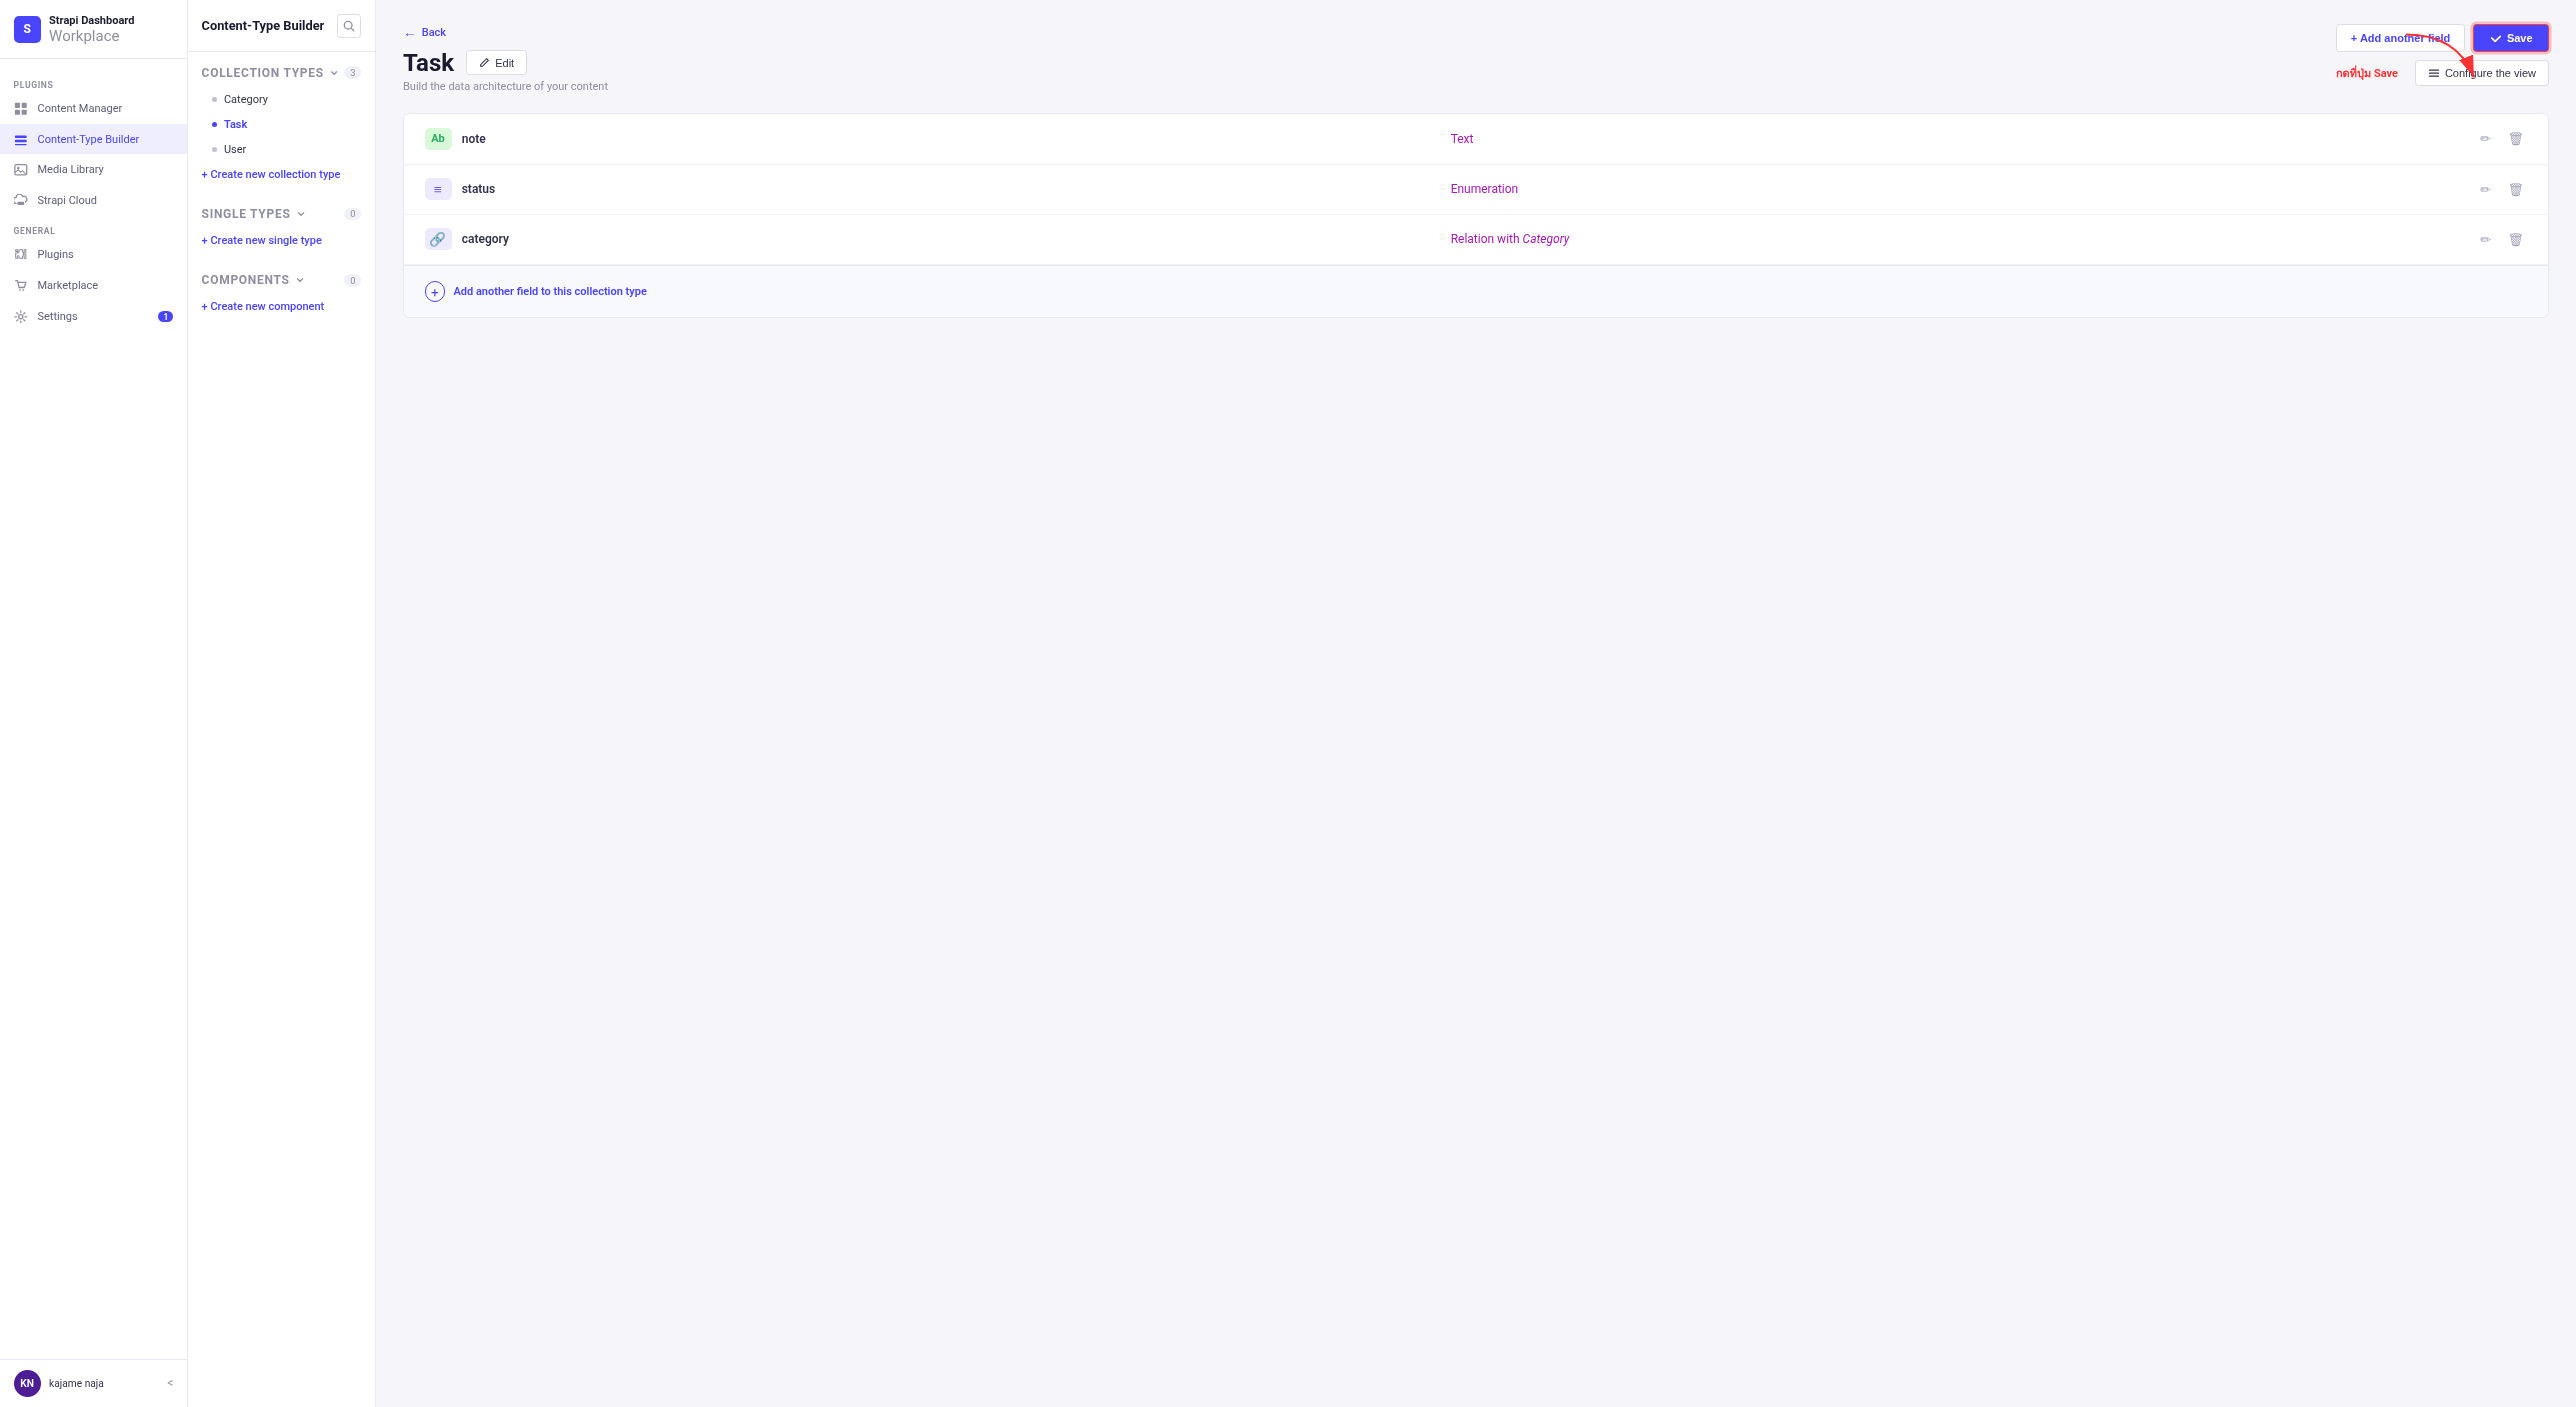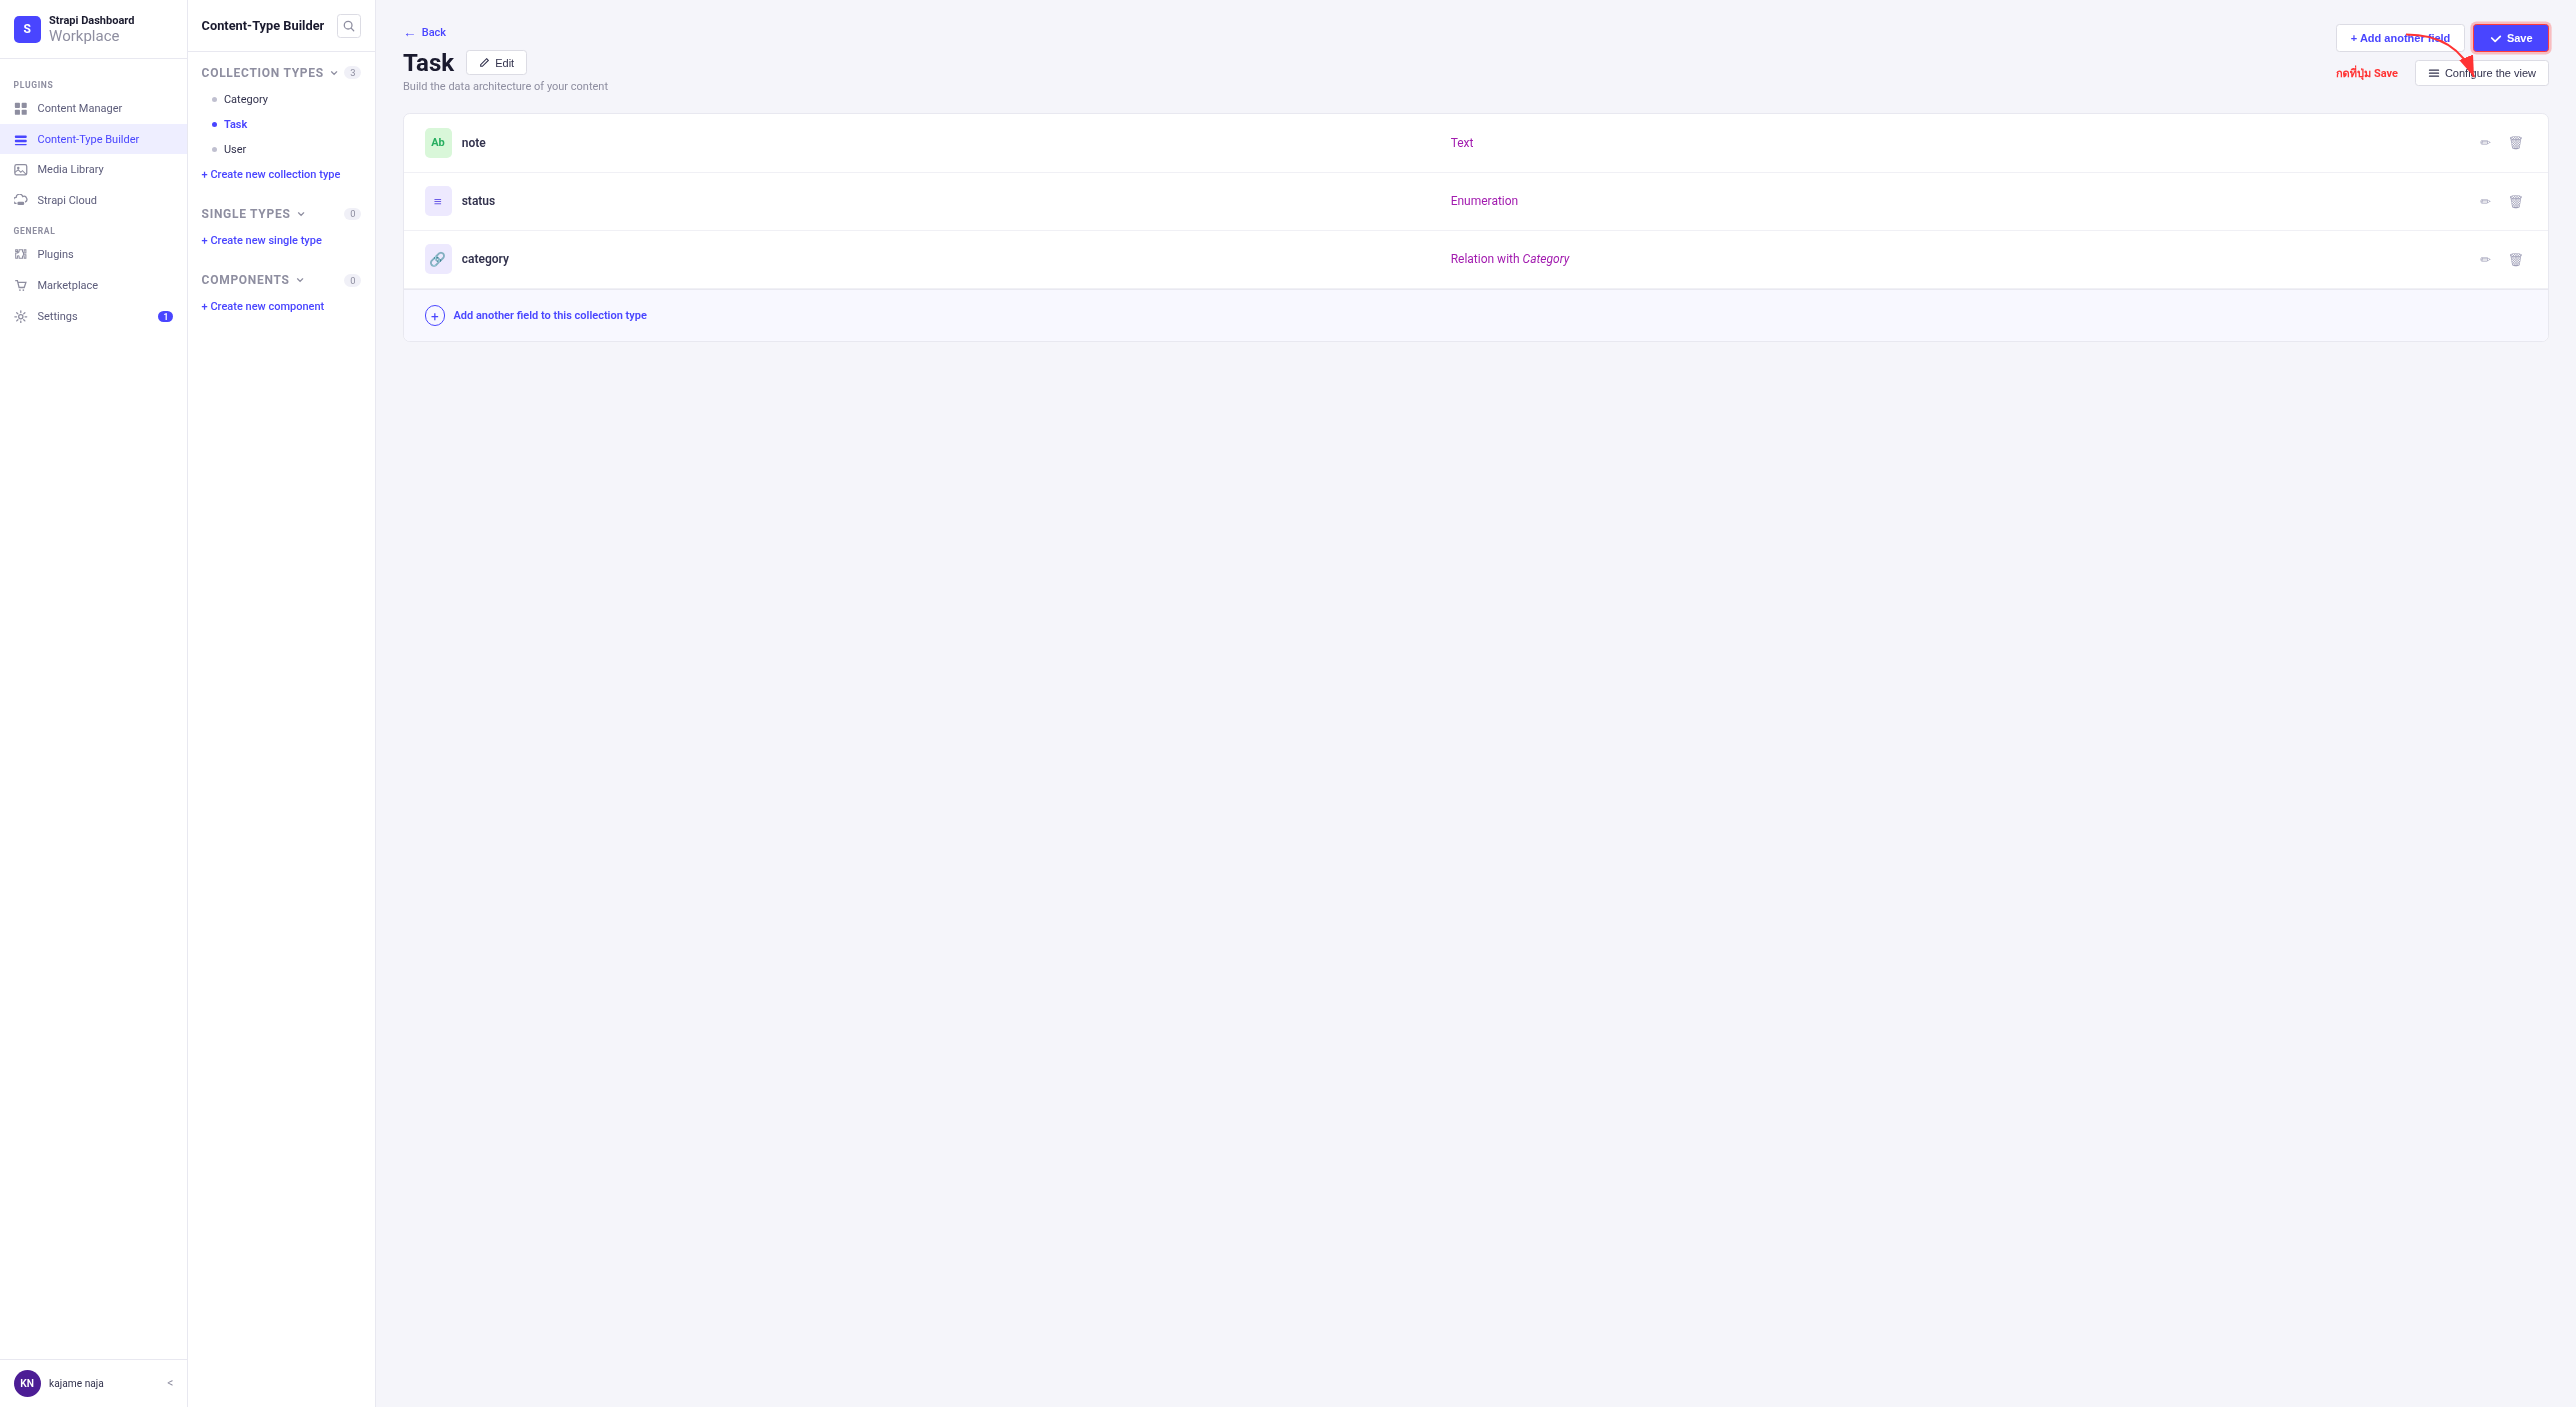--- a/index.html
+++ b/index.html
@@ -57,21 +57,21 @@
     .save-btn { display: flex; align-items: center; gap: 5.1px; padding: 6.8px 15.4px; border: 1.7px solid #ff3b3b; border-radius: 3.4px; background: #4945ff; cursor: pointer; font-size: 11px; color: #fff; font-weight: 600; box-shadow: 0 0 0 2.6px rgba(255,59,59,0.3); }
     .configure-view-btn { display: flex; align-items: center; gap: 5.1px; padding: 6px 12px; border: 0.9px solid #dcdce4; border-radius: 3.4px; background: #fff; cursor: pointer; font-size: 11px; color: #32324d; }
 
     
     .fields-card { background: #fff; border-radius: 6.8px; border: 0.9px solid #e8e8f0; overflow: hidden; }
     .fields-table-header { display: grid; grid-template-columns: 1fr 1fr auto; padding: 10.2px 20.5px; border-bottom: 0.9px solid #e8e8f0; }
     .fields-table-header-cell { font-size: 9.4px; font-weight: 700; color: #8e8ea0; letter-spacing: 0.06em; text-transform: uppercase; }
     .field-row { display: grid; grid-template-columns: 1fr 1fr auto; align-items: center; padding: 13.6px 20.5px; border-bottom: 0.9px solid #f0f0f5; }
     .field-row:last-child { border-bottom: none; }
     .field-name-cell { display: flex; align-items: center; gap: 10.2px; }
-    .field-icon { width: 27px; height: 30px; border-radius: 5.1px; display: flex; align-items: center; justify-content: center; font-size: 11px; font-weight: 700; flex-shrink: 0; }
+    .field-icon { width: 27px; height: 22px; border-radius: 5.1px; display: flex; align-items: center; justify-content: center; font-size: 11px; font-weight: 700; flex-shrink: 0; }
     .field-icon.text { background: #d9f7d9; color: #27ae60; }
     .field-icon.enum { background: #ede9fe; color: #6c5ce7; }
     .field-icon.relation { background: #ede9fe; color: #6c5ce7; }
     .field-name { font-weight: 600; color: #32324d; font-size: 12px; }
     .field-type { color: #a21caf; font-size: 12px; }
     .field-type em { font-style: italic; }
     .field-actions { display: flex; align-items: center; gap: 10.2px; }
     .field-action-btn { background: none; border: none; cursor: pointer; color: #a0a0b8; font-size: 12.8px; padding: 3.4px; }
 
     

